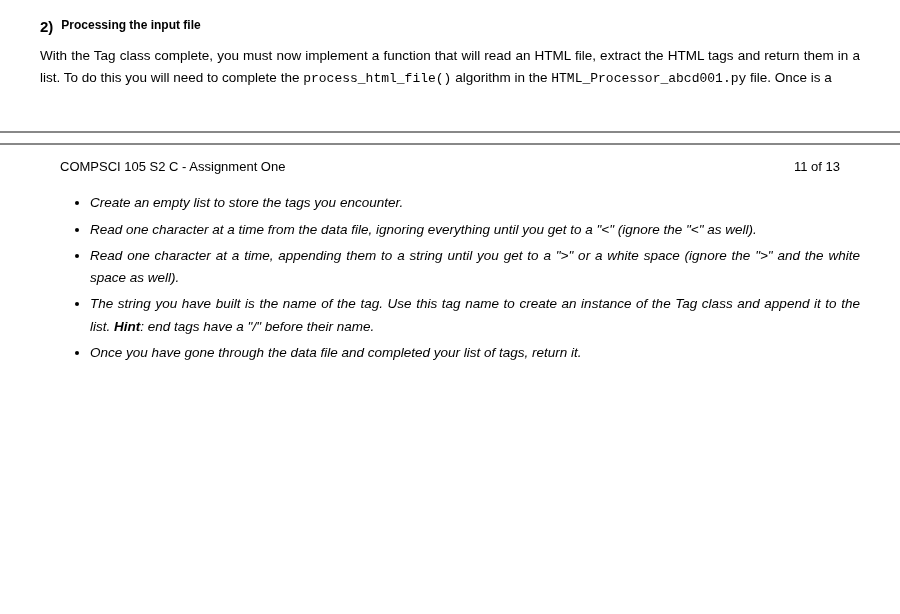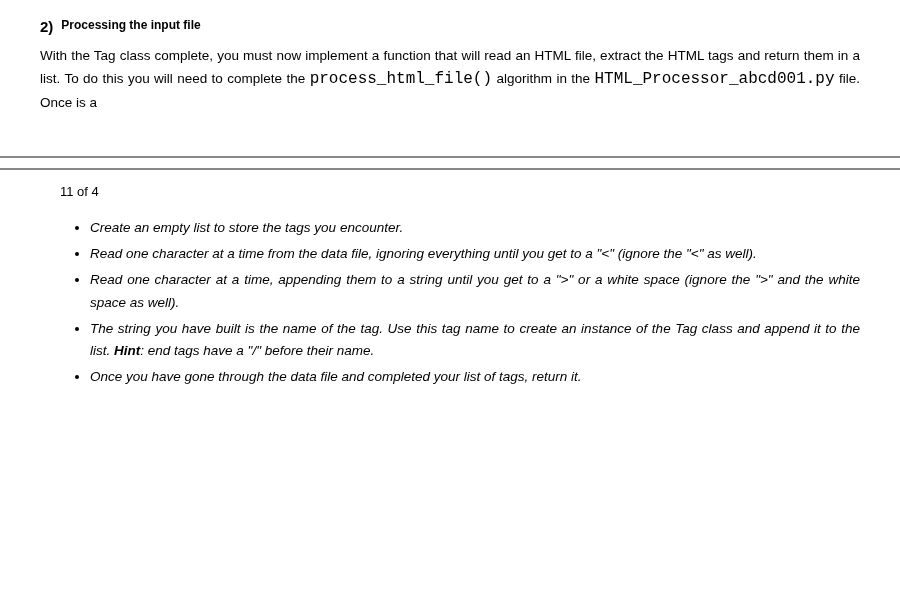--- a/index.html
+++ b/index.html
@@ -43,21 +43,21 @@
 
     .body-text {
       font-size: 13.5px;
       line-height: 1.6;
       text-align: justify;
       margin-left: 0px;
     }
 
     .body-text .code-inline {
       font-family: 'Courier New', Courier, monospace;
-      font-size: 16px;
+      font-size: 13px;
     }
 
     .divider-area {
       margin-top: 30px;
       border-top: 2px solid #888888;
       border-bottom: 2px solid #888888;
       height: 14px;
       background: #ffffff;
     }
 
@@ -121,21 +121,22 @@
     <span> </span>
     <span class="code-inline">HTML_Processor_abcd001.py</span>
     <span> </span>
     <span>file. Once is a</span>
   </p>
 </div>
 
 <div class="divider-area"></div>
 
 <div class="footer-area">
-  <span class="footer-right">11 of 4</span>
+  <span class="footer-left">COMPSCI 105 S2 C - Assignment One</span>
+  <span class="footer-right">11 of 13</span>
 </div>
 
 <div class="page-bottom">
   <ul class="bullet-list">
     <li>
       <span>Create an empty list to store the tags you encounter.</span>
     </li>
     <li>
       <span>Read one character at a time from the data file, ignoring everything until you get to a "&lt;" (ignore the "&lt;" as well).</span>
     </li>

